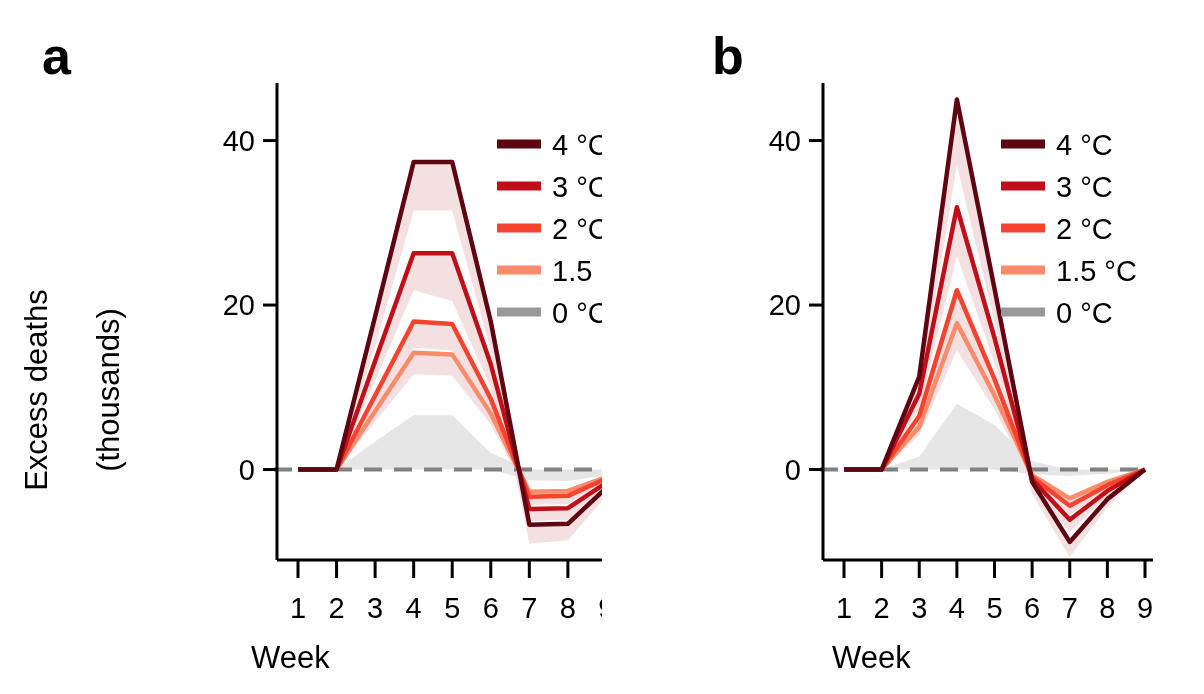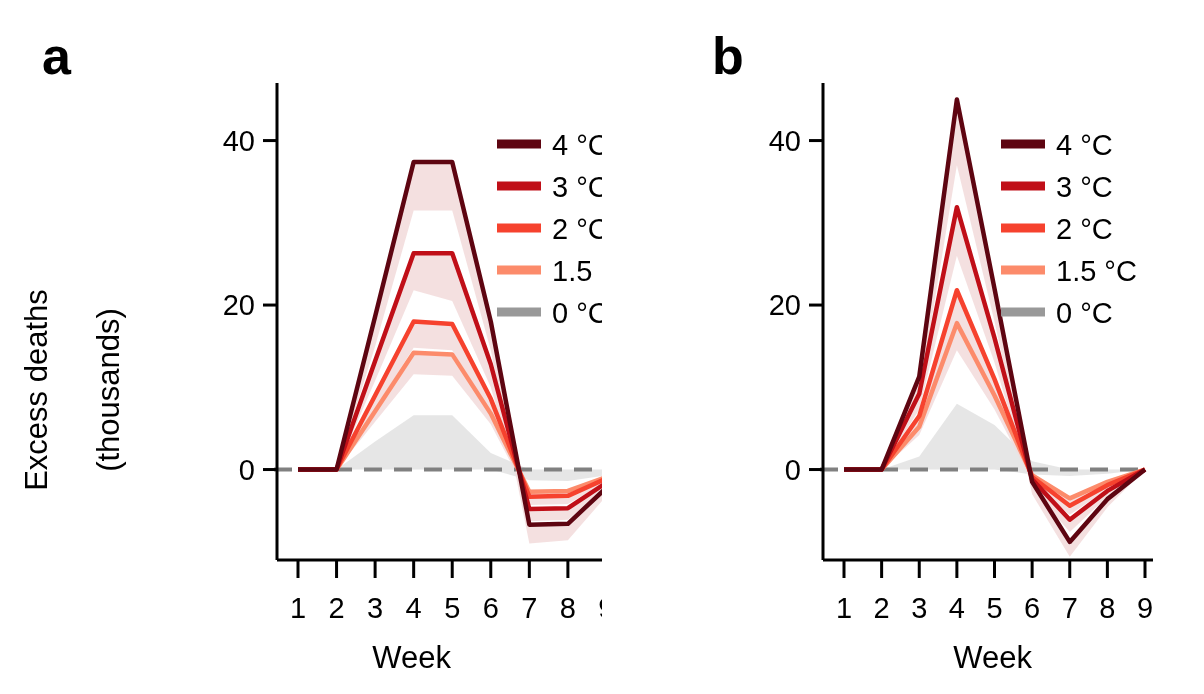--- a/index.html
+++ b/index.html
@@ -52,21 +52,21 @@
     line-height: 36px;
     color: #000000;
     white-space: pre-line;
   }
   .ylabel-l1, .ylabel-l2 { display: block; }
 
   .xlabel {
     position: absolute;
     font-size: 31px;
     color: #000000;
-    text-align: right;
+    text-align: left;
   }
 
   .plot-svg {
     position: absolute;
     left: 0; top: 0;
     width: 602px;
     height: 694px;
   }
 
   .tick-text {

